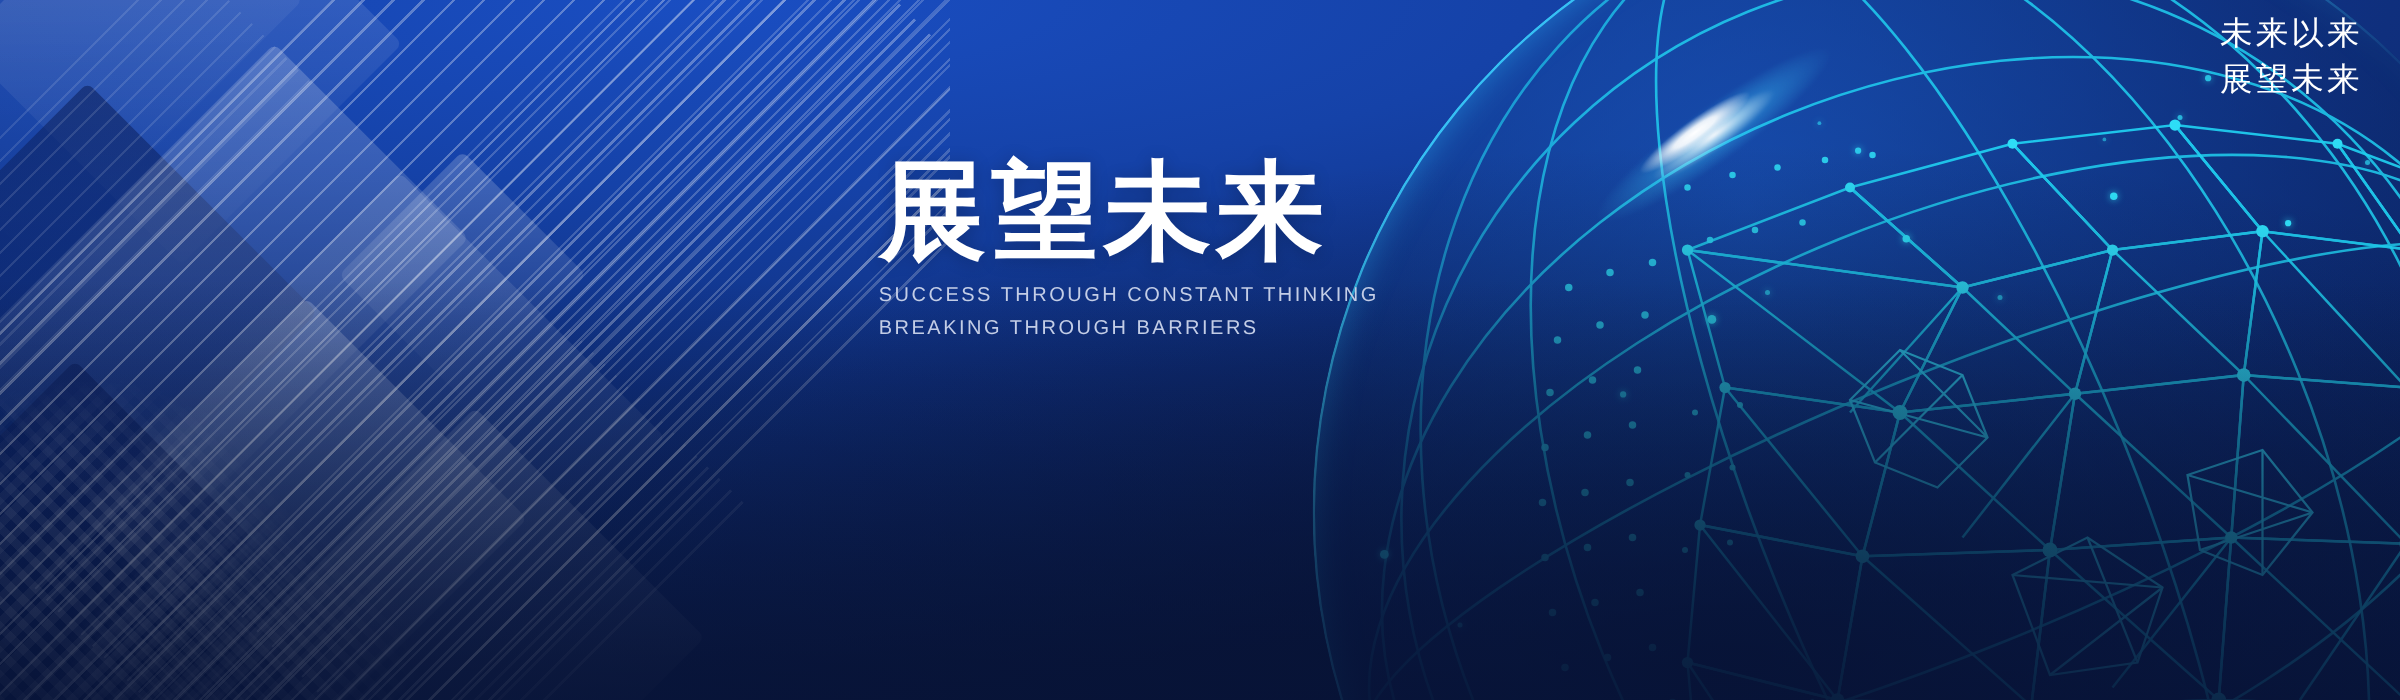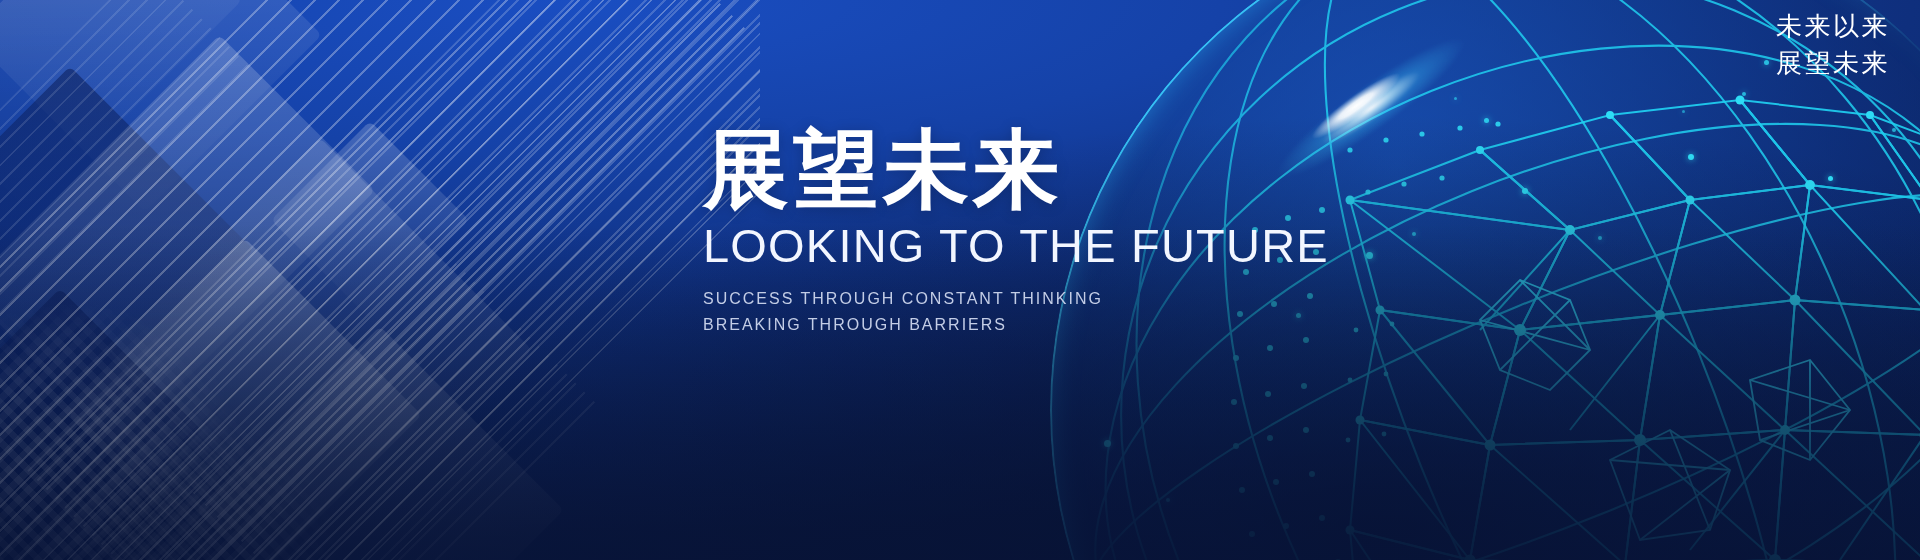--- a/index.html
+++ b/index.html
@@ -397,21 +397,20 @@
     <div class="particle" style="left:1104px;top:440px;width:7px;height:7px;opacity:.9;"></div>
     <div class="particle" style="left:1166px;top:498px;width:4px;height:4px;opacity:.6;"></div>
     <div class="particle" style="left:1764px;top:60px;width:5px;height:5px;opacity:.8;"></div>
     <div class="particle" style="left:1682px;top:110px;width:3px;height:3px;opacity:.55;"></div>
   </div>
 
   <div class="bg-vignette"></div>
 
   <div class="copy">
     <h1 class="headline-cn">展望未来</h1>
-    <div class="headline-en">LOOKING TO THE FUTURE</div>
     <div class="sub-en">
       <span class="sub-en-line">SUCCESS THROUGH CONSTANT THINKING</span>
       <span class="sub-en-line">BREAKING THROUGH BARRIERS</span>
     </div>
   </div>
 
   <div class="corner-slogan">
     <span>未来以来</span>
     <span>展望未来</span>
   </div>

